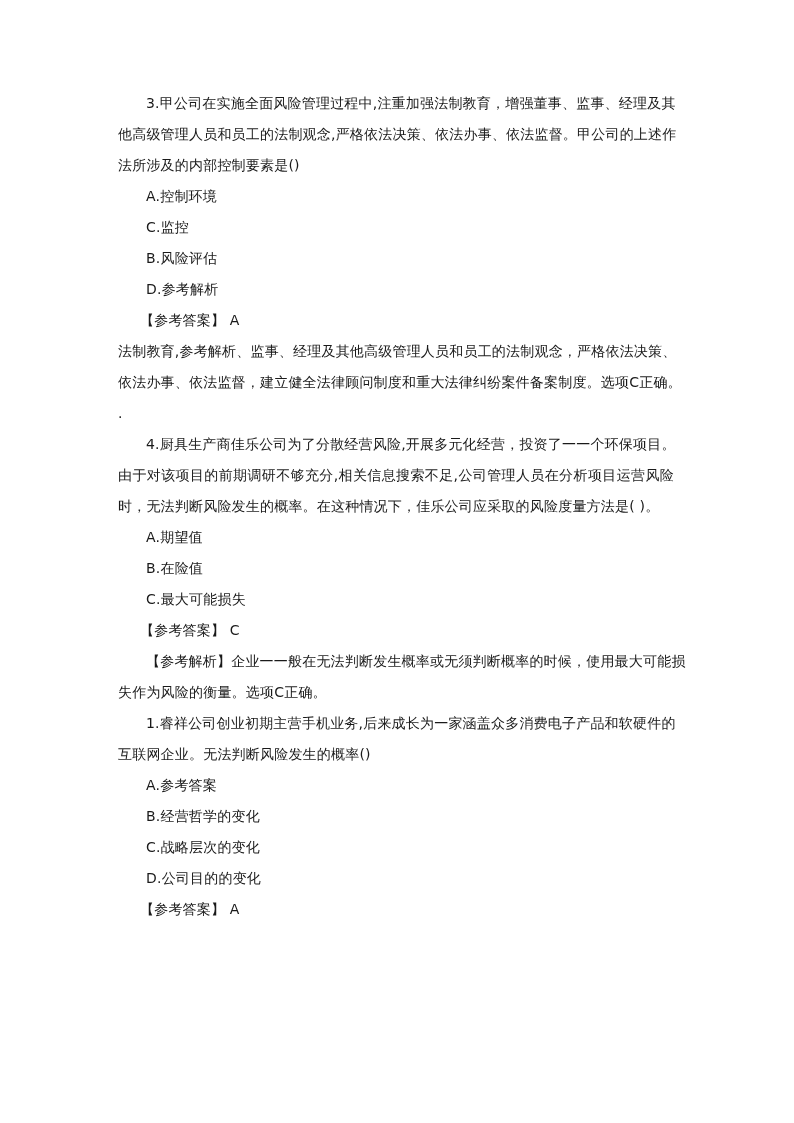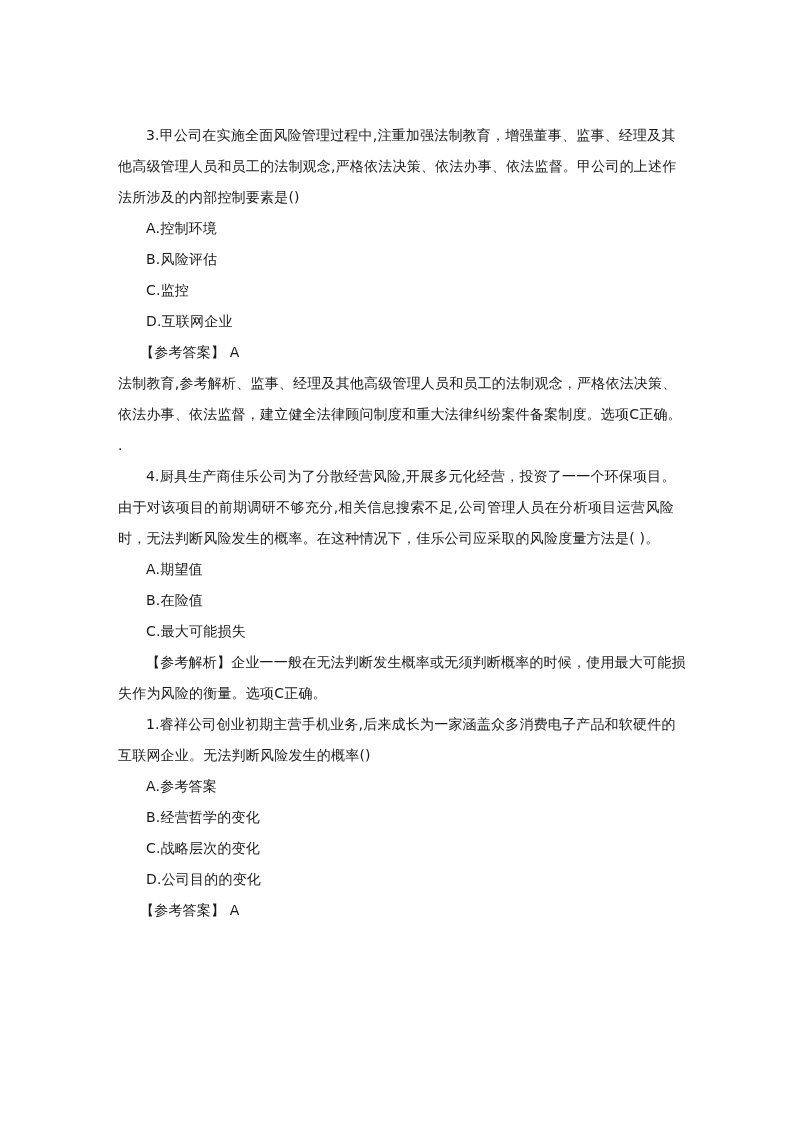--- a/index.html
+++ b/index.html
@@ -11,21 +11,21 @@
       width: 794px;
       height: 1123px;
       position: relative;
       overflow: hidden;
       font-family: "DejaVu Sans", sans-serif;
       color: #1a1a1a;
     }
     .page {
       position: absolute;
       left: 118px;
-      top: 120px;
+      top: 88px;
       width: 556px;
     }
     .line {
       font-size: 14px;
       line-height: 31px;
       height: 31px;
       white-space: nowrap;
       overflow: visible;
       letter-spacing: 0.2px;
     }
@@ -40,36 +40,37 @@
 </head>
 <body>
 
 <div class="page">
 
   <div>
     <div class="line indent jline">3.甲公司在实施全面风险管理过程中,注重加强法制教育，增强董事、监事、经理及其</div>
     <div class="line jline">他高级管理人员和员工的法制观念,严格依法决策、依法办事、依法监督。甲公司的上述作</div>
     <div class="line">法所涉及的内部控制要素是()</div>
     <div class="line opt">A.控制环境</div>
+    <div class="line opt">C.监控</div>
     <div class="line opt">B.风险评估</div>
-    <div class="line opt">C.监控</div>
-    <div class="line opt">D.互联网企业</div>
+    <div class="line opt">D.参考解析</div>
     <div class="line ans">【参考答案】 A</div>
     <div class="line jline">法制教育,参考解析、监事、经理及其他高级管理人员和员工的法制观念，严格依法决策、</div>
     <div class="line jline">依法办事、依法监督，建立健全法律顾问制度和重大法律纠纷案件备案制度。选项C正确。</div>
     <div class="line">.</div>
   </div>
 
   <div>
     <div class="line indent jline">4.厨具生产商佳乐公司为了分散经营风险,开展多元化经营，投资了一一个环保项目。</div>
     <div class="line jline">由于对该项目的前期调研不够充分,相关信息搜索不足,公司管理人员在分析项目运营风险</div>
     <div class="line">时，无法判断风险发生的概率。在这种情况下，佳乐公司应采取的风险度量方法是( )。</div>
     <div class="line opt">A.期望值</div>
     <div class="line opt">B.在险值</div>
     <div class="line opt">C.最大可能损失</div>
+    <div class="line ans">【参考答案】 C</div>
     <div class="line indent jline">【参考解析】企业一一般在无法判断发生概率或无须判断概率的时候，使用最大可能损</div>
     <div class="line">失作为风险的衡量。选项C正确。</div>
   </div>
 
   <div>
     <div class="line indent jline">1.睿祥公司创业初期主营手机业务,后来成长为一家涵盖众多消费电子产品和软硬件的</div>
     <div class="line">互联网企业。无法判断风险发生的概率()</div>
     <div class="line opt">A.参考答案</div>
     <div class="line opt">B.经营哲学的变化</div>
     <div class="line opt">C.战略层次的变化</div>

